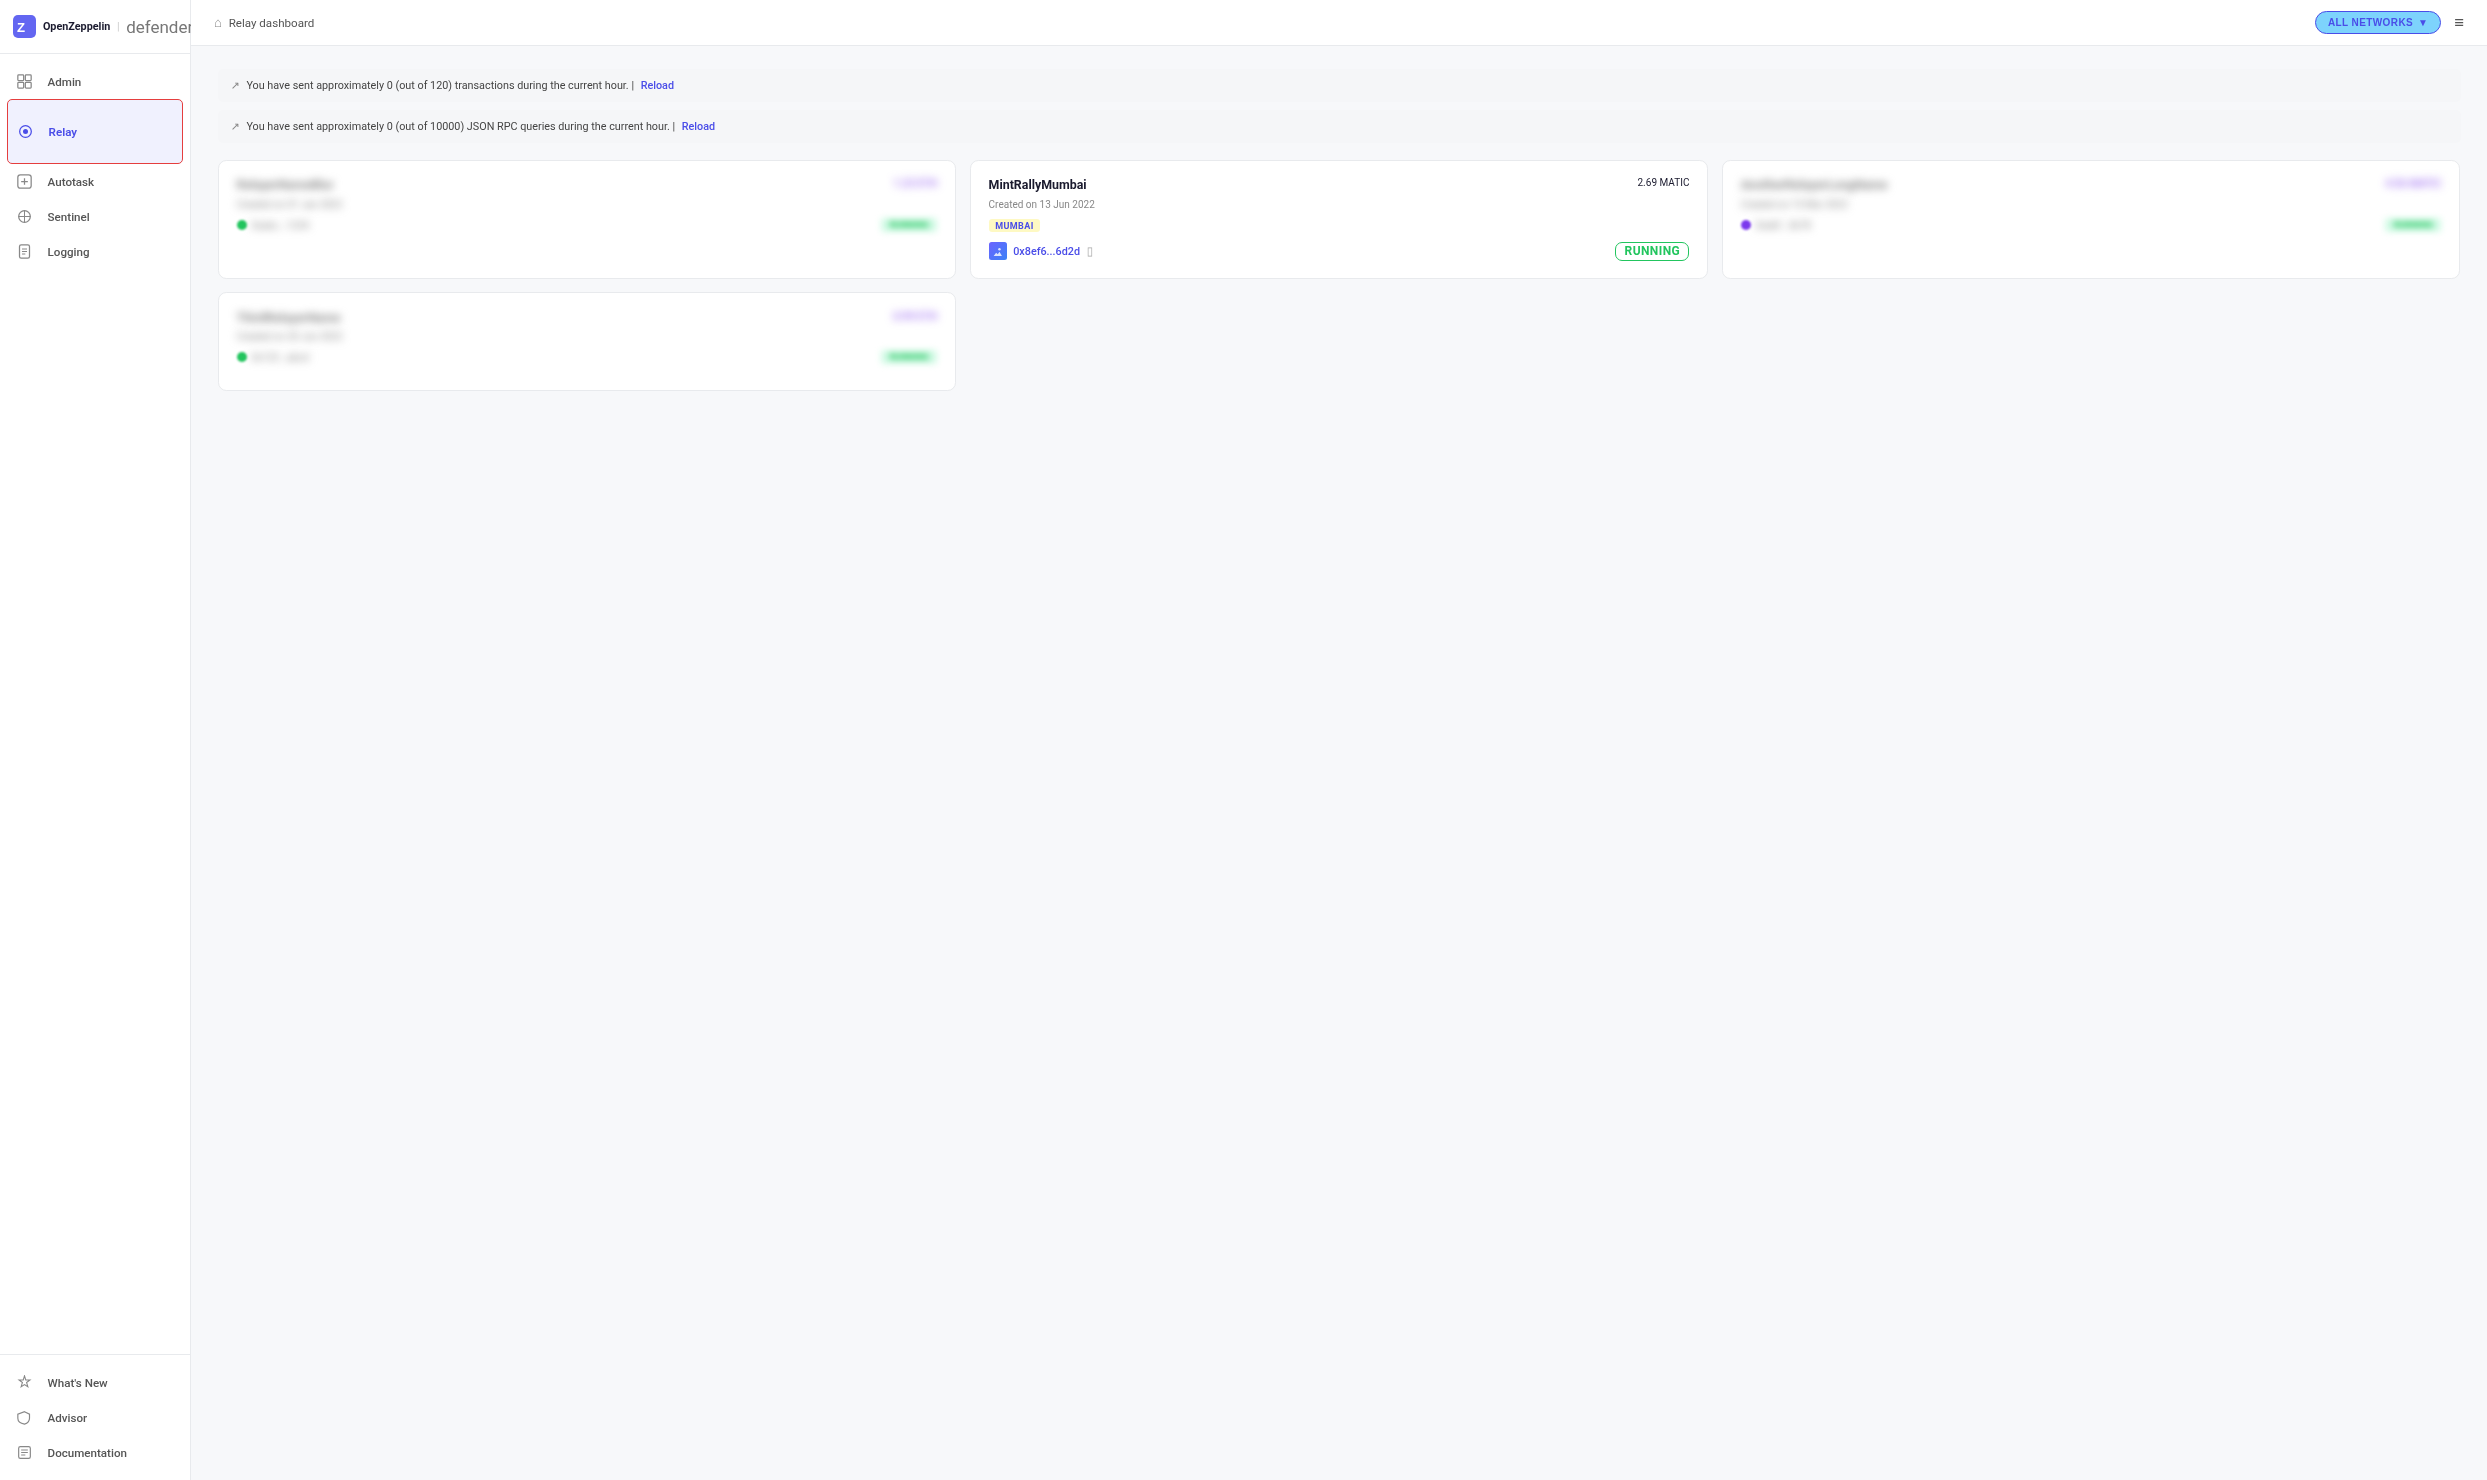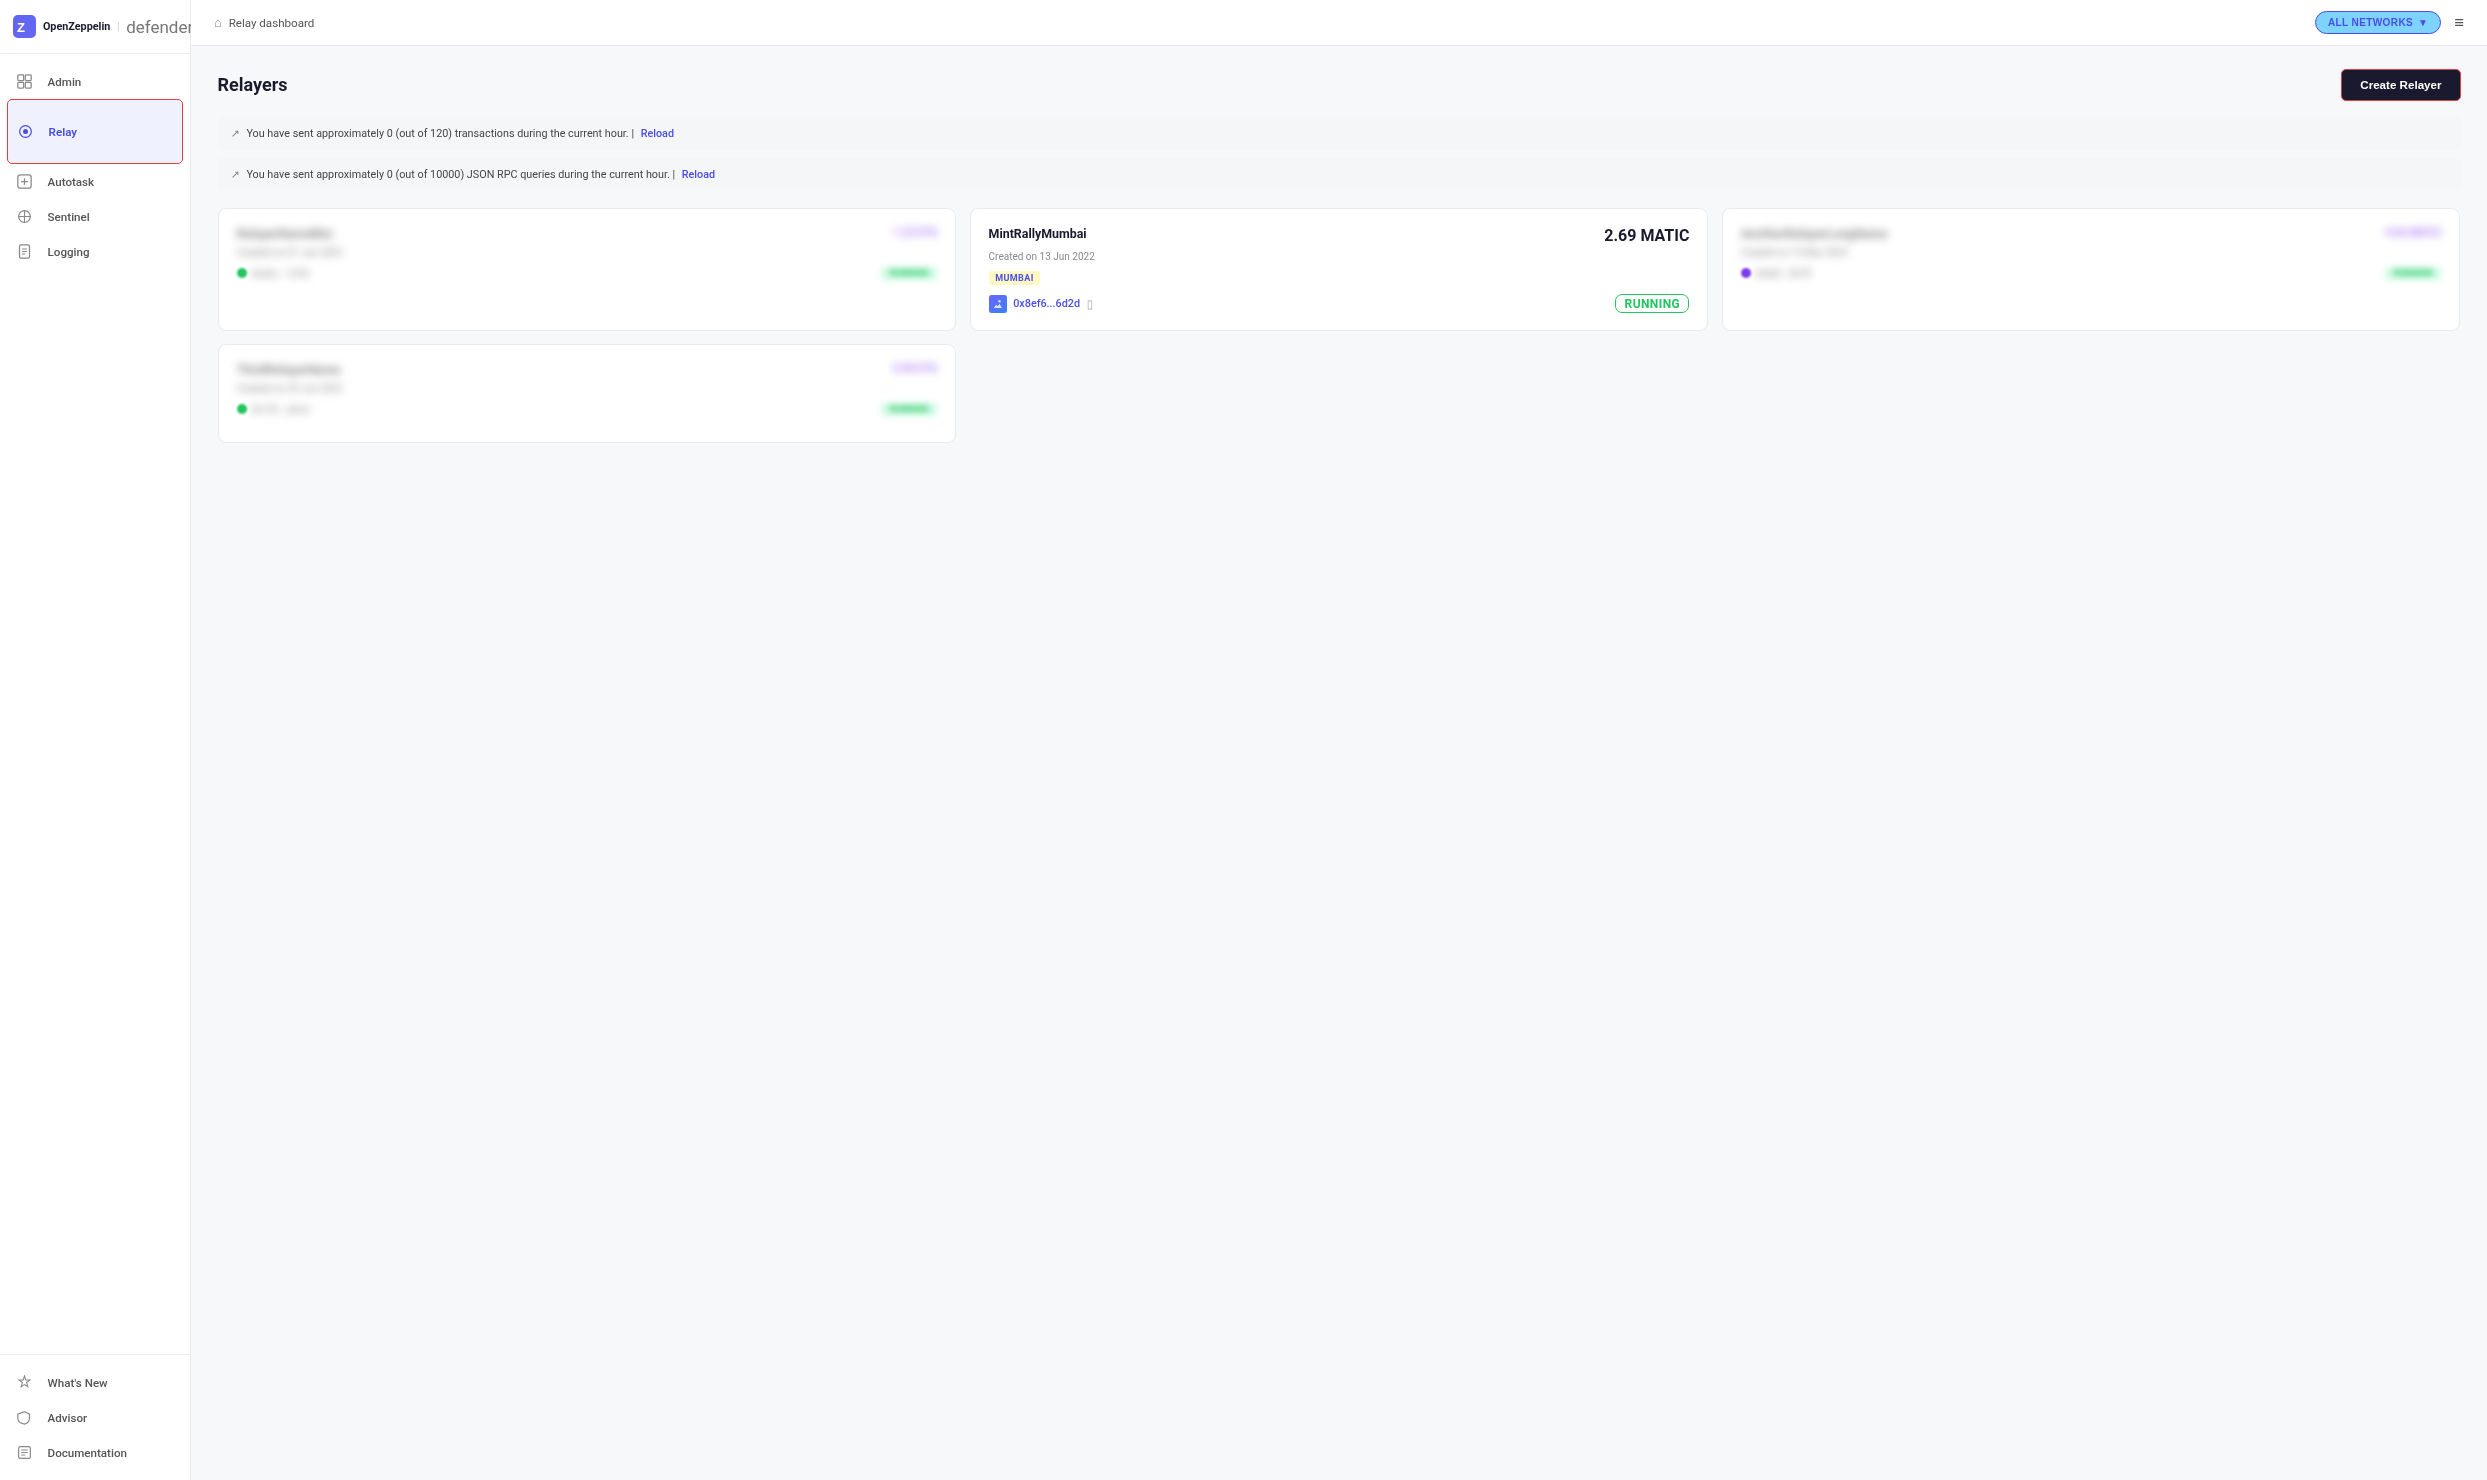--- a/index.html
+++ b/index.html
@@ -199,22 +199,22 @@
       justify-content: space-between;
       align-items: flex-start;
       margin-bottom: 6.6px;
     }
     .card-name {
       font-size: 12.4px;
       font-weight: 700;
       color: #1a1a2e;
     }
     .card-balance {
-      font-size: 16px;
-      font-weight: 700;
+      font-size: 10px;
+      font-weight: 400;
       color: #1a1a2e;
     }
     .card-date {
       font-size: 10px;
       color: #888;
       margin-bottom: 6.6px;
     }
     .card-network-badge {
       display: inline-block;
       background: #fef9c3;
@@ -421,24 +421,20 @@
     <div class="topbar-right">
       <button class="networks-btn">
         <span>ALL NETWORKS</span>
         <span>▼</span>
       </button>
       <span class="menu-icon">≡</span>
     </div>
   </header>
 
   <div class="page-content">
-    <div class="page-header">
-      <h1 class="page-title">Relayers</h1>
-      <button class="create-btn">Create Relayer</button>
-    </div>
 
     <div class="alert-bar">
       <span style="color:#888;">↗</span>
       <span>You have sent approximately 0 (out of 120) transactions during the current hour. |</span>
       <a class="reload-link">Reload</a>
     </div>
     <div class="alert-bar">
       <span style="color:#888;">↗</span>
       <span>You have sent approximately 0 (out of 10000) JSON RPC queries during the current hour. |</span>
       <a class="reload-link">Reload</a>

